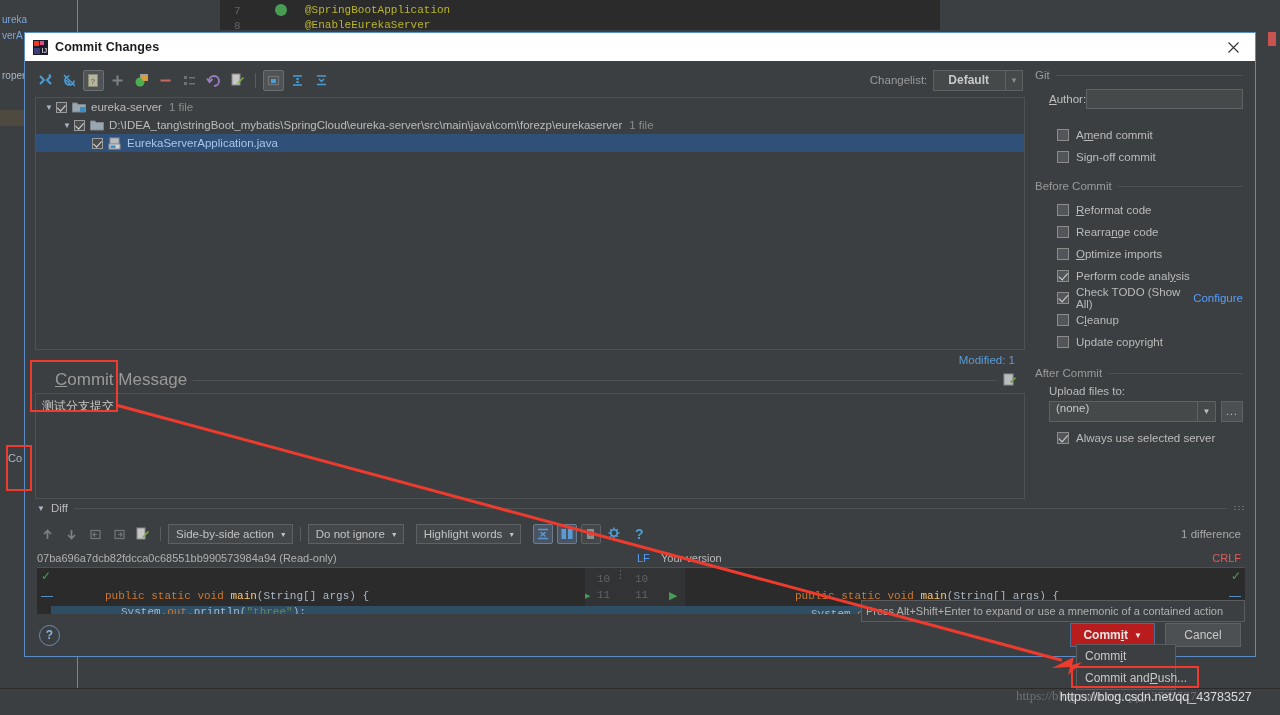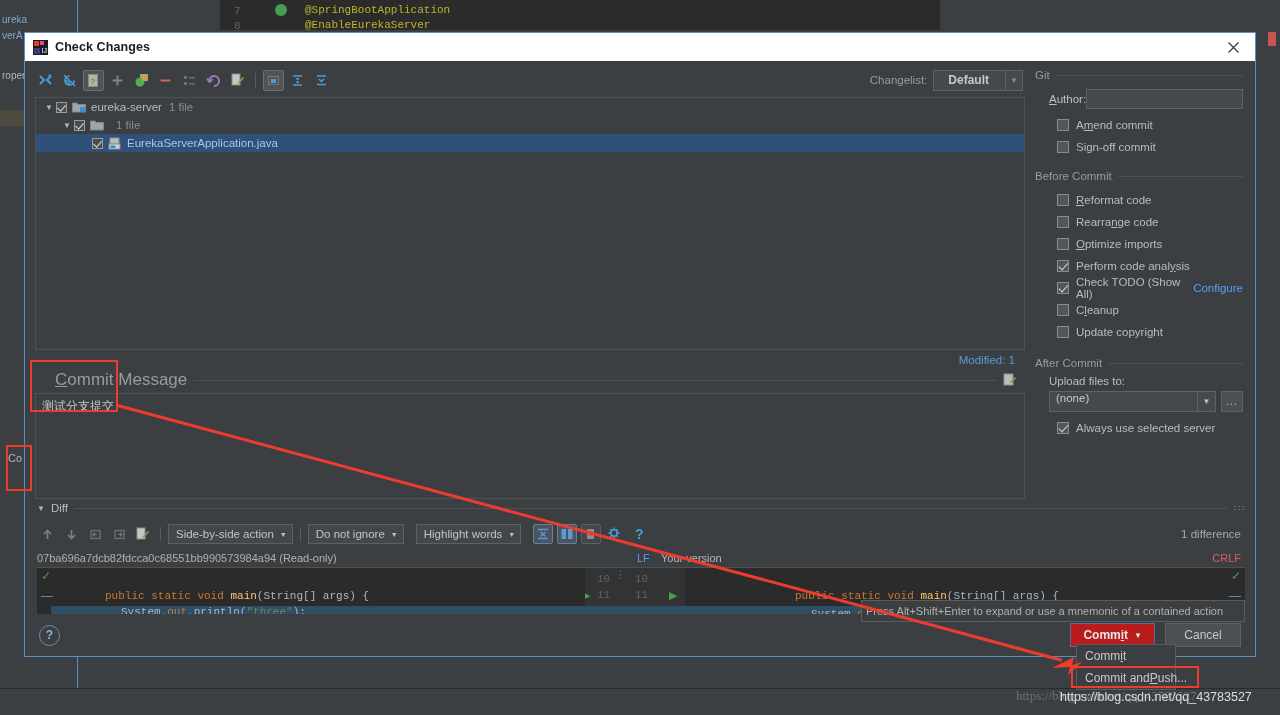--- a/index.html
+++ b/index.html
@@ -82,21 +82,21 @@
   .cm-rule { flex:1; height:1px; background:#4e5152; }
   .cm-icon { width:14px; height:14px; }
   .cm-box { margin-top:3px; height:106px; border:1px solid #4e5152; background:#3c3f41; padding:4px 6px; }
   .cm-text { font-size:12px; color:#c8c8c8; font-family:"DejaVu Sans", sans-serif;}
 
   
   .grp { margin-bottom:2px; }
   .grp-head { display:flex; align-items:center; gap:6px; }
   .grp-head .t { font-size:11.5px; color:#9a9a9a; white-space:nowrap; }
   .grp-head .r { flex:1; height:1px; background:#4e5152; }
-  .author-row { display:flex; align-items:center; margin:8px 0 6px 14px; }
+  .author-row { display:flex; align-items:center; margin:8px 0 16px 14px; }
   .author-row .lbl { font-size:11.5px; color:#c0c0c0; }
   .author-row .lbl u { text-decoration:underline;}
   .author-input { flex:1; height:20px; background:#45494a; border:1px solid #5e6264; }
   .chkrow { display:flex; align-items:center; margin:0 0 3px 22px; height:19px; }
   .chkrow .cb2 { width:12px; height:12px; border:1px solid #8c8c8c; background:#52565a; margin-right:7px; position:relative; flex:0 0 12px;}
   .chkrow .cb2.checked { background:#52565a; }
   .chkrow .cb2.checked::after { content:''; position:absolute; left:2.5px; top:0.5px; width:4px; height:7.5px; border:solid #d0d0d0; border-width:0 1.6px 1.6px 0; transform:rotate(42deg); }
   .chkrow .lab { font-size:11.5px; color:#bbbbbb; }
   .chkrow .lab u { text-decoration:underline; }
   .cfg-link { color:#589df6; font-size:11.5px; margin-left:7px; }
@@ -206,21 +206,21 @@
   <div class="titlebar">
     <div class="tb-icon">
       <svg width="15" height="15" viewBox="0 0 15 15">
         <rect x="0" y="0" width="15" height="15" fill="#1b1b2b"></rect>
         <rect x="1" y="1" width="5" height="5" fill="#f4381e"></rect>
         <rect x="7" y="1" width="4" height="4" fill="#e24a8b"></rect>
         <rect x="1" y="8" width="6" height="6" fill="#3d3d7a"></rect>
         <text x="8.5" y="12.5" font-size="7" fill="#ffffff" font-family="Liberation Sans">IJ</text>
       </svg>
     </div>
-    <div class="tb-title">Check Changes</div>
+    <div class="tb-title">Commit Changes</div>
     <div class="tb-close">
       <svg width="11" height="11" viewBox="0 0 11 11">
           <path d="M0.5 0.5 L10.5 10.5 M10.5 0.5 L0.5 10.5" stroke="#333" stroke-width="1.1"></path>
         </svg>
     </div>
   </div>
 
   <div class="dlg-body">
 
     <div class="top-area">
@@ -333,20 +333,21 @@
           </div>
 
           <div class="tree-row" style="padding-left:24px">
             <span class="tw">▼</span>
             <span class="cb checked"></span>
             <span class="ficon">
               <svg width="14" height="12" viewBox="0 0 14 12">
                 <path d="M0.5 2 H5 L6 3.5 H13.5 V11 H0.5 Z" fill="#9aa7b0" stroke="#7b8690"></path>
               </svg>
             </span>
+            <span class="fname">D:\IDEA_tang\stringBoot_mybatis\SpringCloud\eureka-server\src\main\java\com\forezp\eurekaserver</span>
             <span class="fcount">1 file</span>
           </div>
 
           <div class="tree-row selected" style="padding-left:42px">
             <span class="tw"></span>
             <span class="cb checked"></span>
             <span class="ficon">
               <svg width="14" height="13" viewBox="0 0 14 13">
                 <rect x="2" y="1" width="9" height="6" fill="#b8bcc0" stroke="#8d9195"></rect>
                 <rect x="1" y="7" width="11" height="5" fill="#cfd3d6" stroke="#8d9195"></rect>

